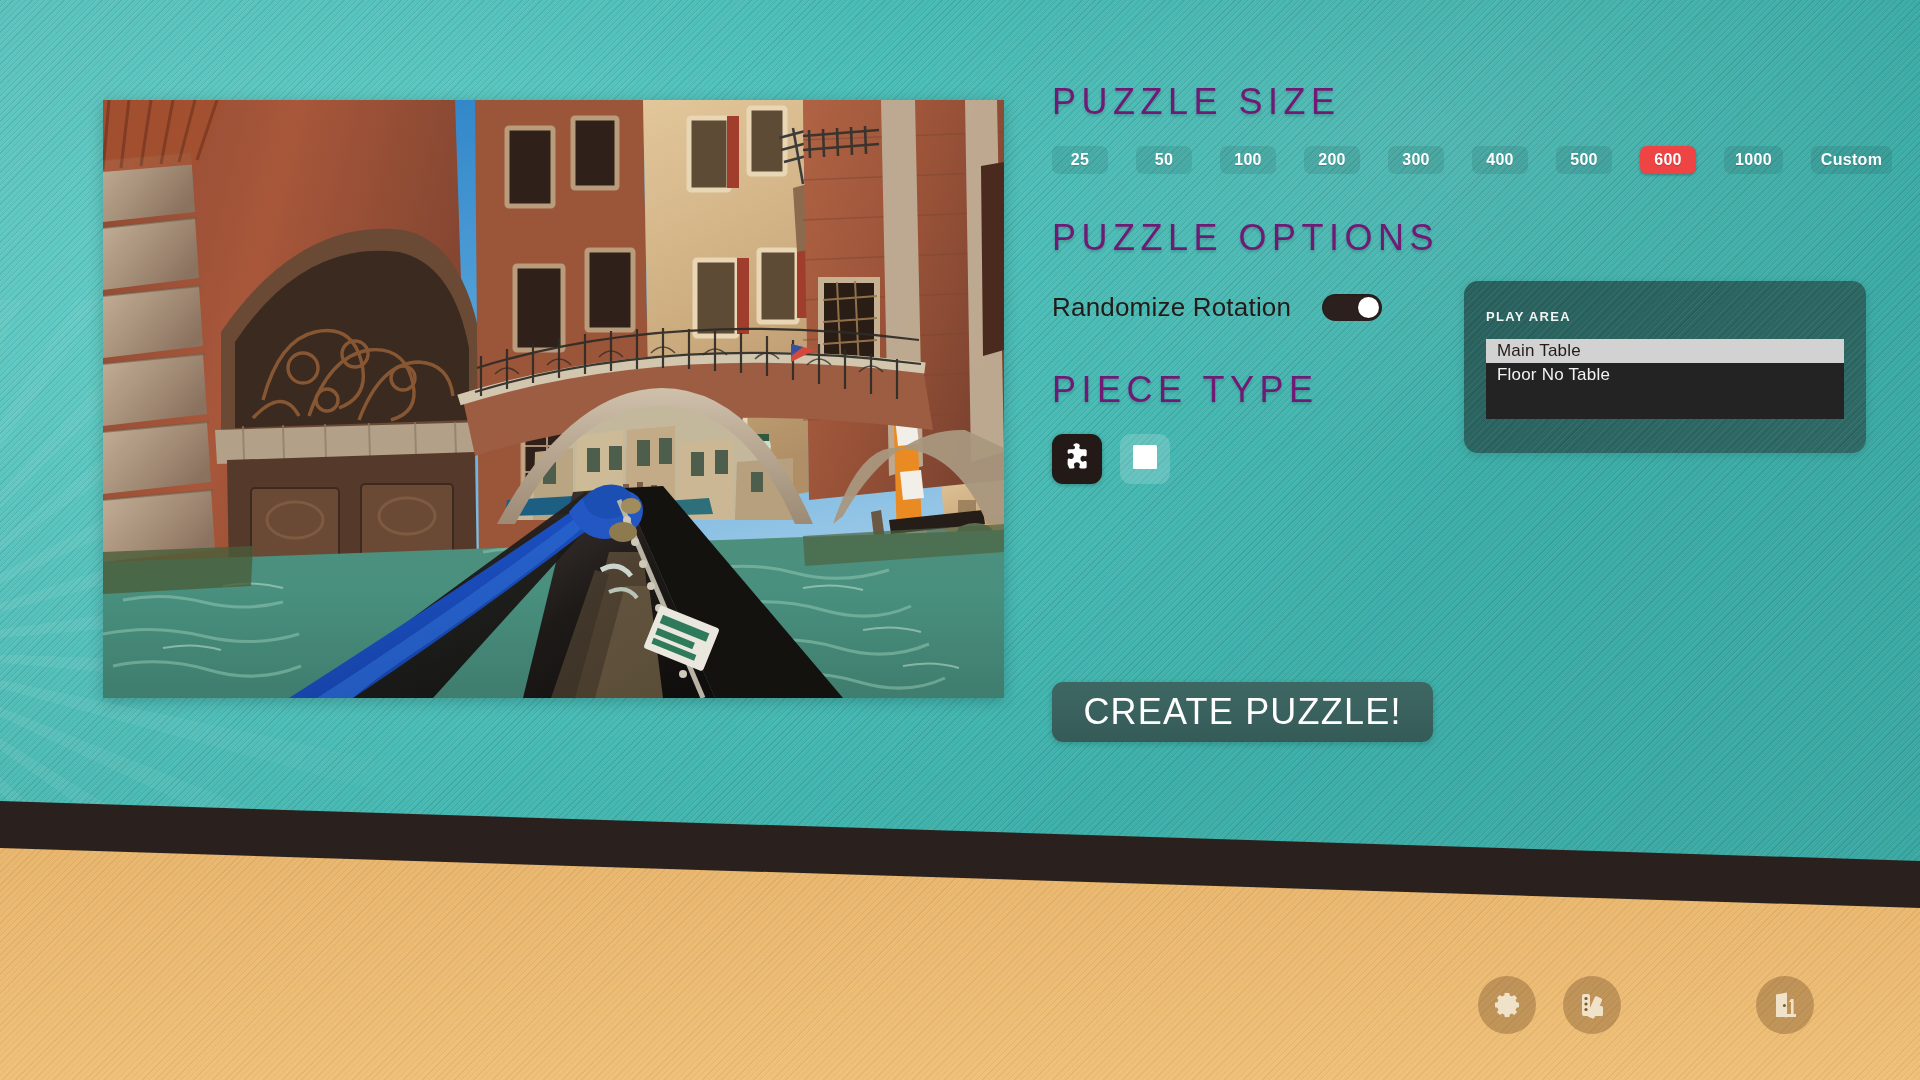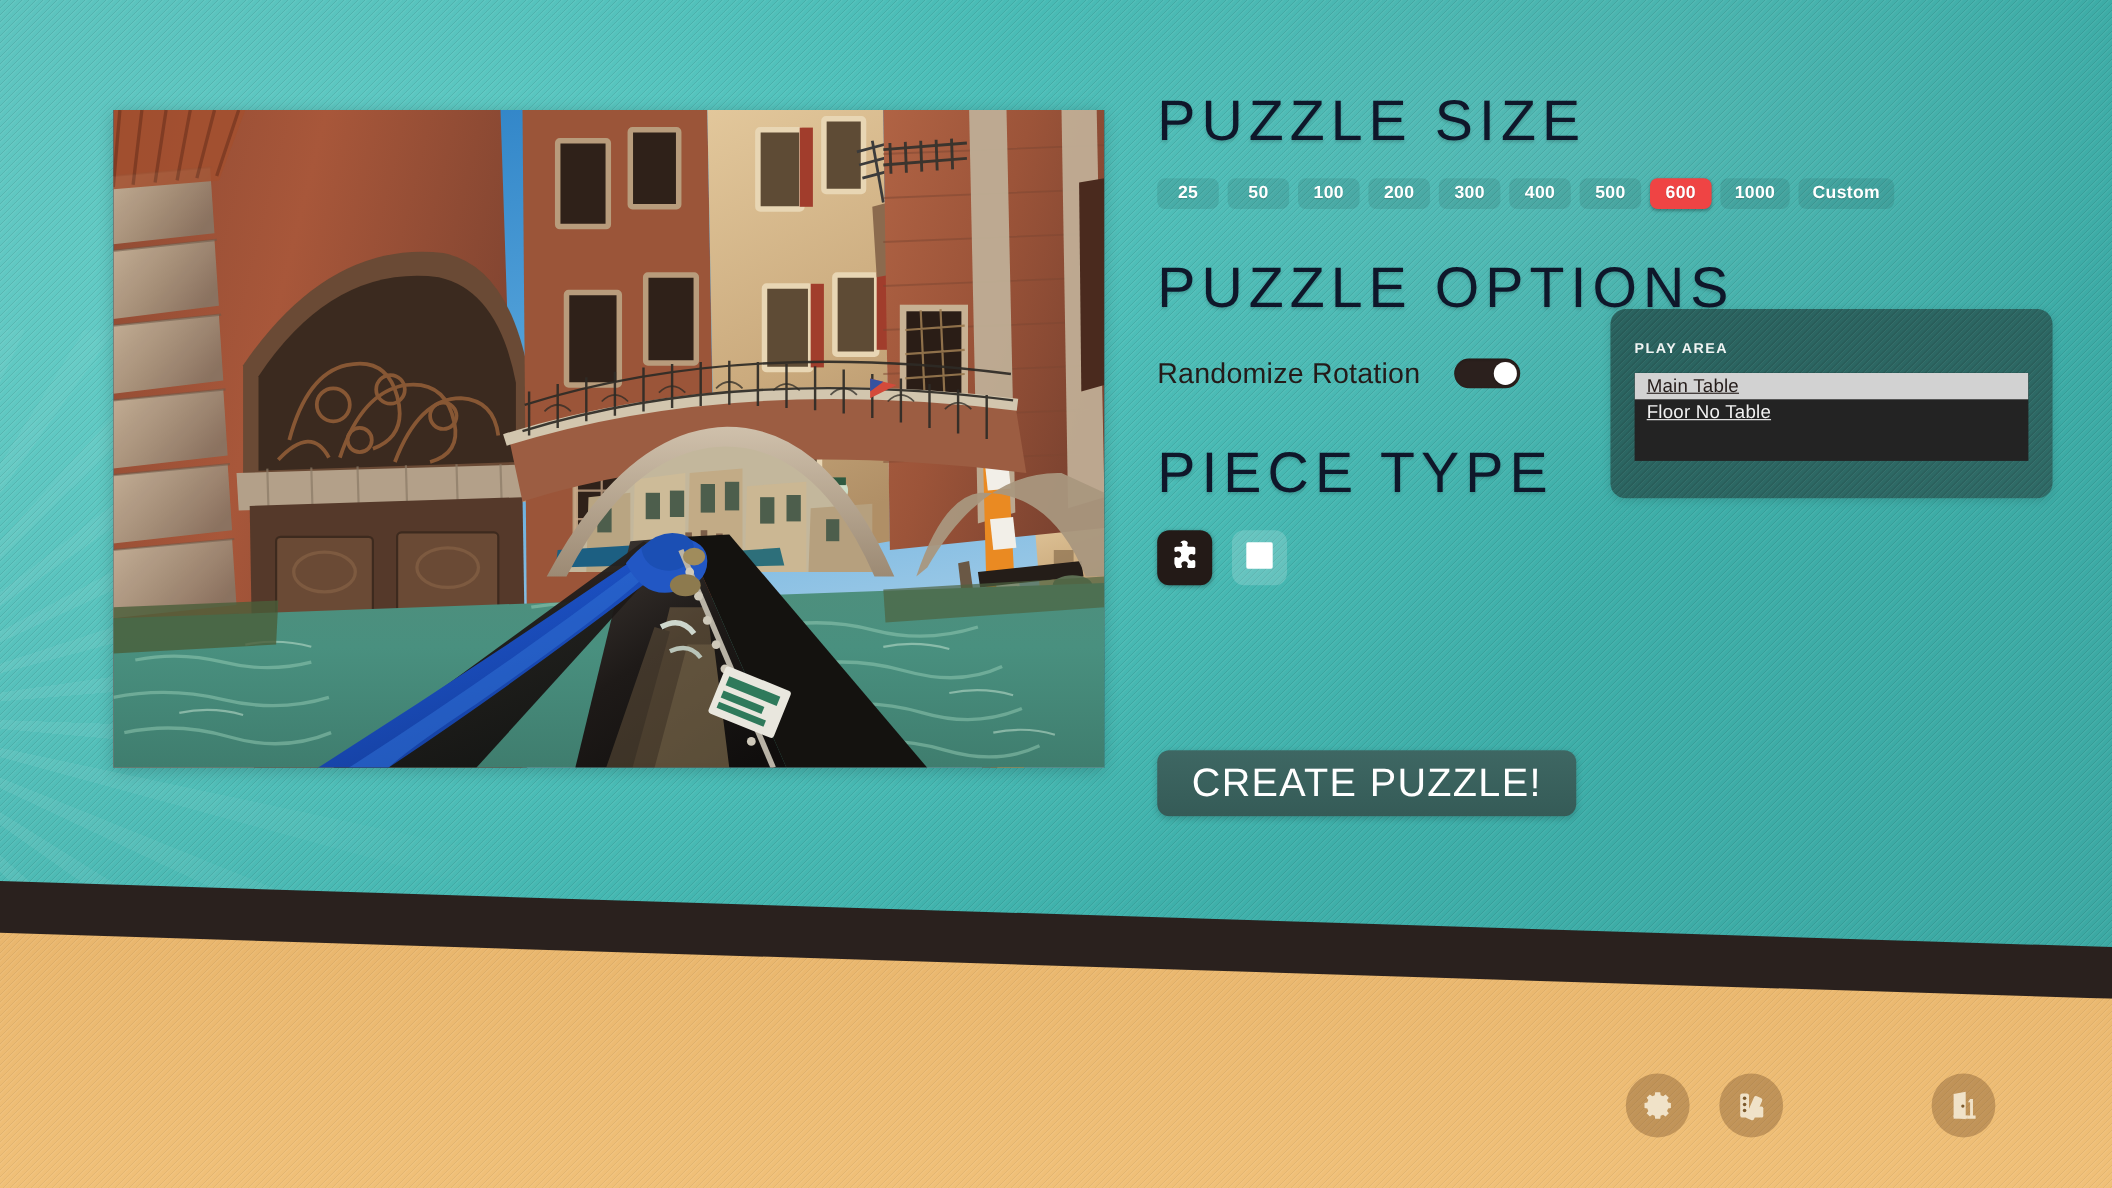--- a/index.html
+++ b/index.html
@@ -83,30 +83,30 @@
     overflow:hidden;
     box-shadow:0 3px 14px rgba(0,0,0,0.22);
     background:#2d5a56;
   }
   .preview svg { display:block; width:901px; height:598px; }
 
   
   .panel { position:absolute; left:1052px; top:84px; width:840px; }
 
   .section-title {
-    color:#0f172a;
-    font-size:52px;
+    color:#701a75;
+    font-size:36px;
     font-weight:300;
     letter-spacing:5.5px;
     line-height:1;
     text-shadow:0 2px 3px rgba(0,0,0,0.18);
   }
 
   
-  .size-row { display:flex; gap:8px; margin-top:26px; }
+  .size-row { display:flex; gap:28px; margin-top:26px; }
   .size-btn {
     min-width:56px; height:28px;
     border-radius:7px;
     background:rgba(0,0,0,0.085);
     color:#ffffff;
     font-size:16px;
     font-weight:600;
     letter-spacing:0.3px;
     display:flex; align-items:center; justify-content:center;
     padding:0 13px;
@@ -199,21 +199,21 @@
     color:#f0f4f3; font-size:13px; font-weight:700; letter-spacing:1.3px;
   }
   .listbox {
     position:absolute; left:22px; top:58px; width:358px; height:80px;
     background:#232323; overflow:hidden;
   }
   .list-item {
     height:24px; display:flex; align-items:center;
     padding-left:11px;
     font-size:17px; font-weight:400; letter-spacing:0.2px;
-    color:#f2f2f2; cursor:pointer;text-decoration:underline;
+    color:#f2f2f2; cursor:pointer;
   }
   .list-item.selected { background:#d2d2d2; color:#241b19; }
 
   
   .back-btn {
     position:absolute; left:92px; top:941px;
     width:166px; height:57px;
     border-radius:10px;
     background:rgba(60,36,16,0.12);
     color:#ffffff;

